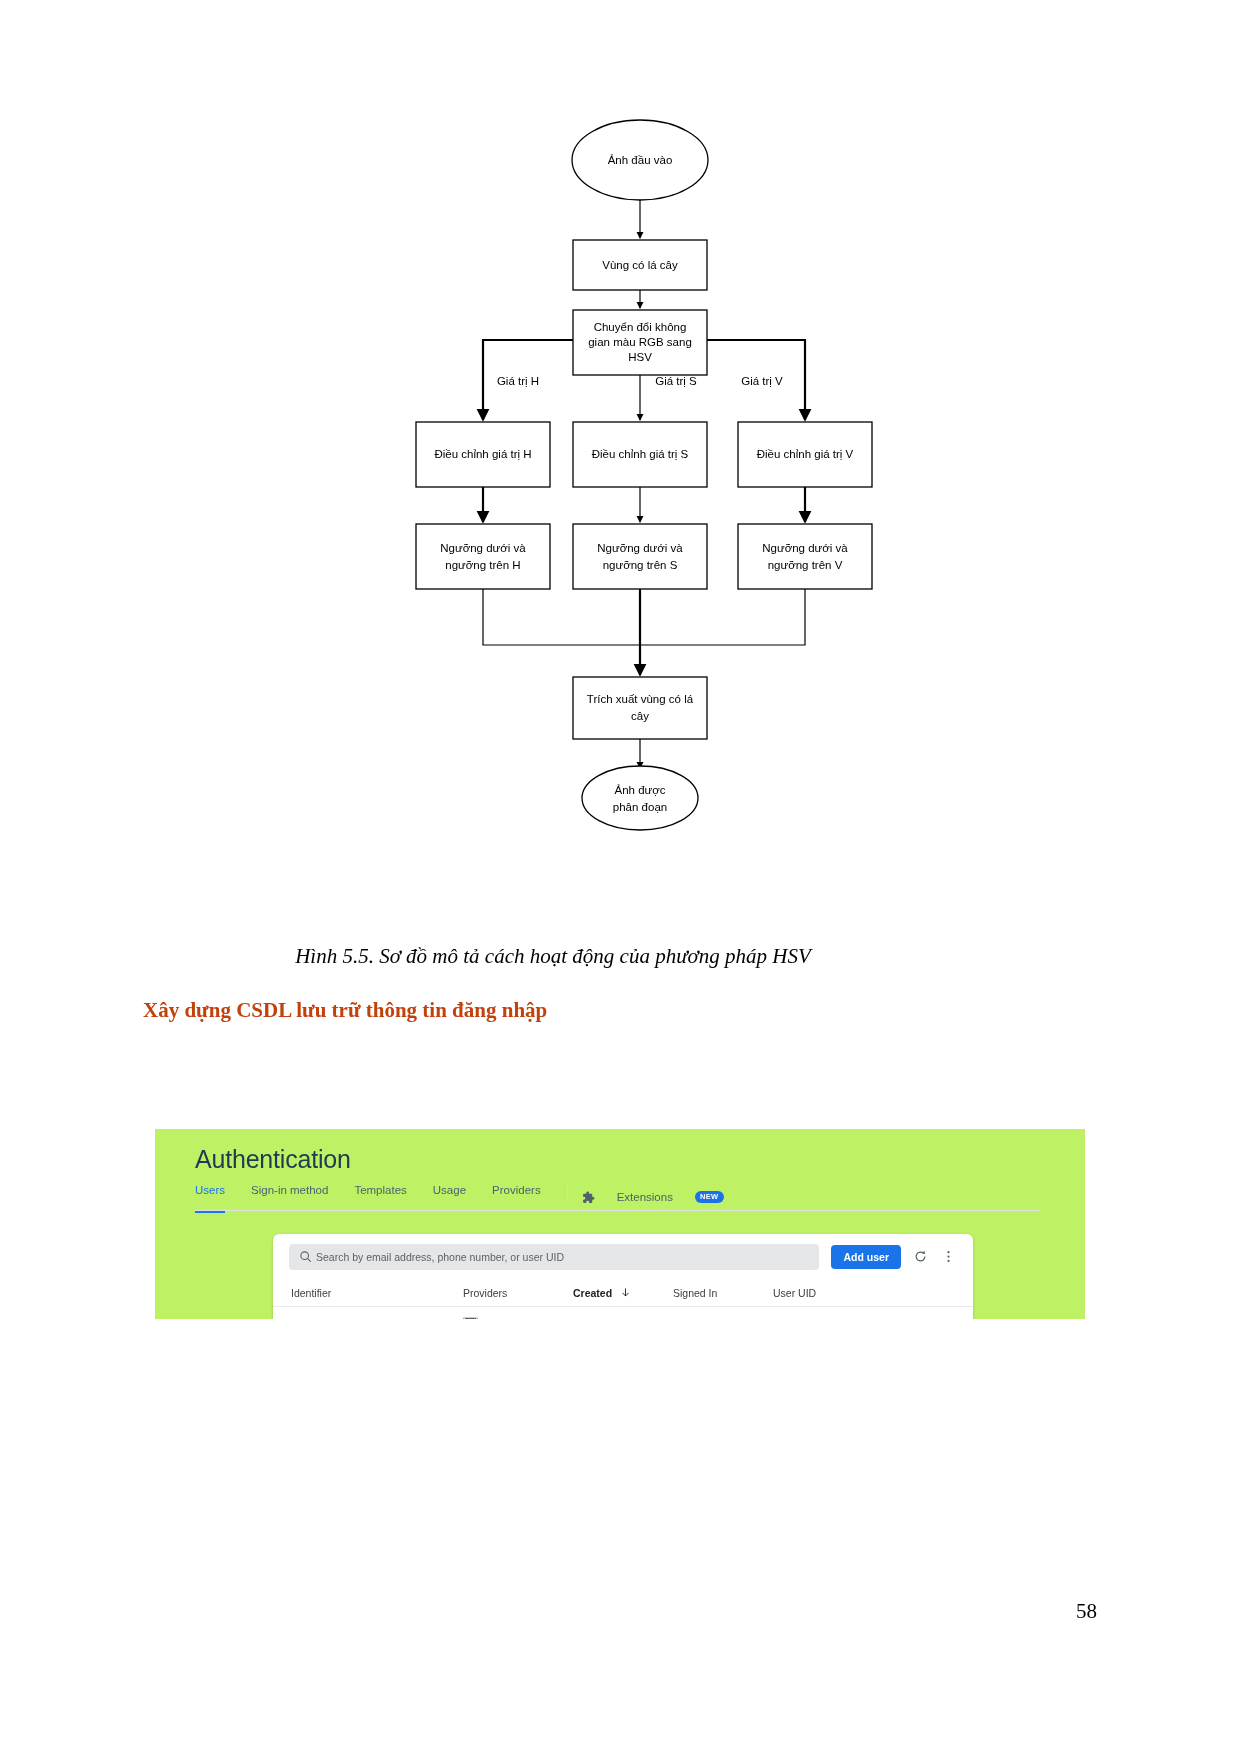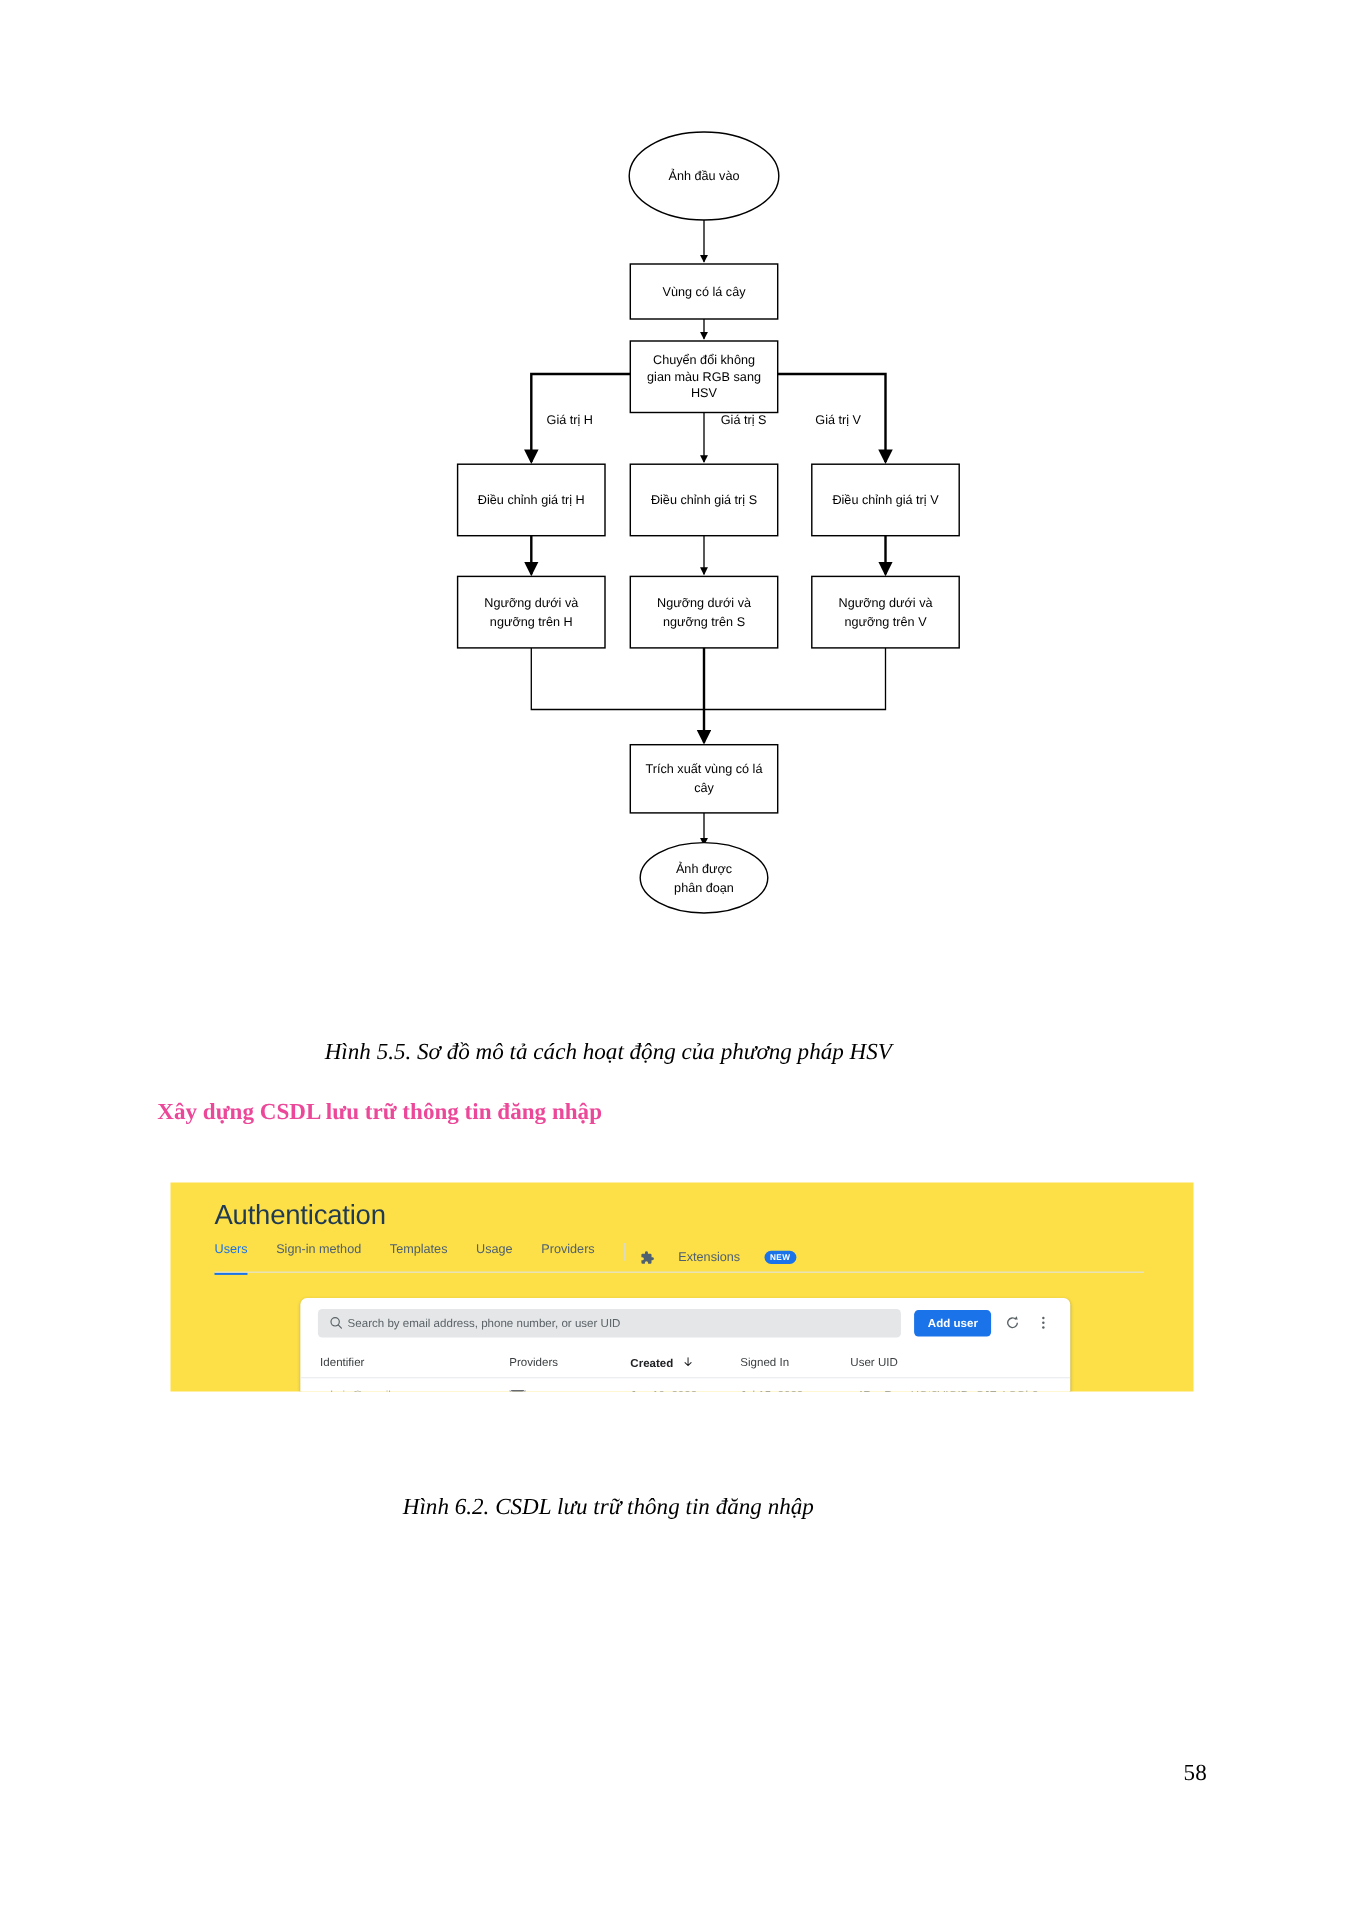--- a/index.html
+++ b/index.html
@@ -44,21 +44,21 @@
     font-style:italic;
     font-size:21px;
     color:#000;
   }
   .heading-bold {
     position:absolute;
     left:143px;
     font-family:"Liberation Serif", serif;
     font-weight:bold;
     font-size:21px;
-    color:#ec4899;
+    color:#c2410c;
   }
   .body-par {
     position:absolute;
     left:143px;
     width:954px;
     font-family:"Liberation Serif", serif;
     font-size:21px;
     line-height:39px;
     color:#000;
     text-align:justify;
@@ -69,23 +69,23 @@
     right:143px;
     bottom:130px;
     font-family:"Liberation Serif", serif;
     font-size:21px;
     color:#000;
   }
 
   
   .fb-shot {
     position:absolute;
-    left:155px; top:1075px;
+    left:155px; top:1129px;
     width:930px; height:190px;
-    background:#fde047;
+    background:#bef264;
     overflow:hidden;
   }
   .fb-title {
     position:absolute; left:40px; top:16px;
     font-family:"Liberation Sans", sans-serif;
     font-size:25px;
     color:#1f3a52;
     letter-spacing:-0.2px;
   }
   .fb-tabs {
@@ -350,17 +350,16 @@
           </svg>
         </div>
         <div class="fb-cell c-created">Jun 10, 2023</div>
         <div class="fb-cell c-signedin">Jul 15, 2023</div>
         <div class="fb-cell c-uid">q4RauRzrwHQt3VIOIDeCJFvLSOb2</div>
       </div>
 
     </div>
   </div>
 
-  <div class="fig-caption" style="top:1357px;">Hình 6.2. CSDL lưu trữ thông tin đăng nhập</div>
 
   <div class="page-number">58</div>
 
 </div>
 
 </body></html>

